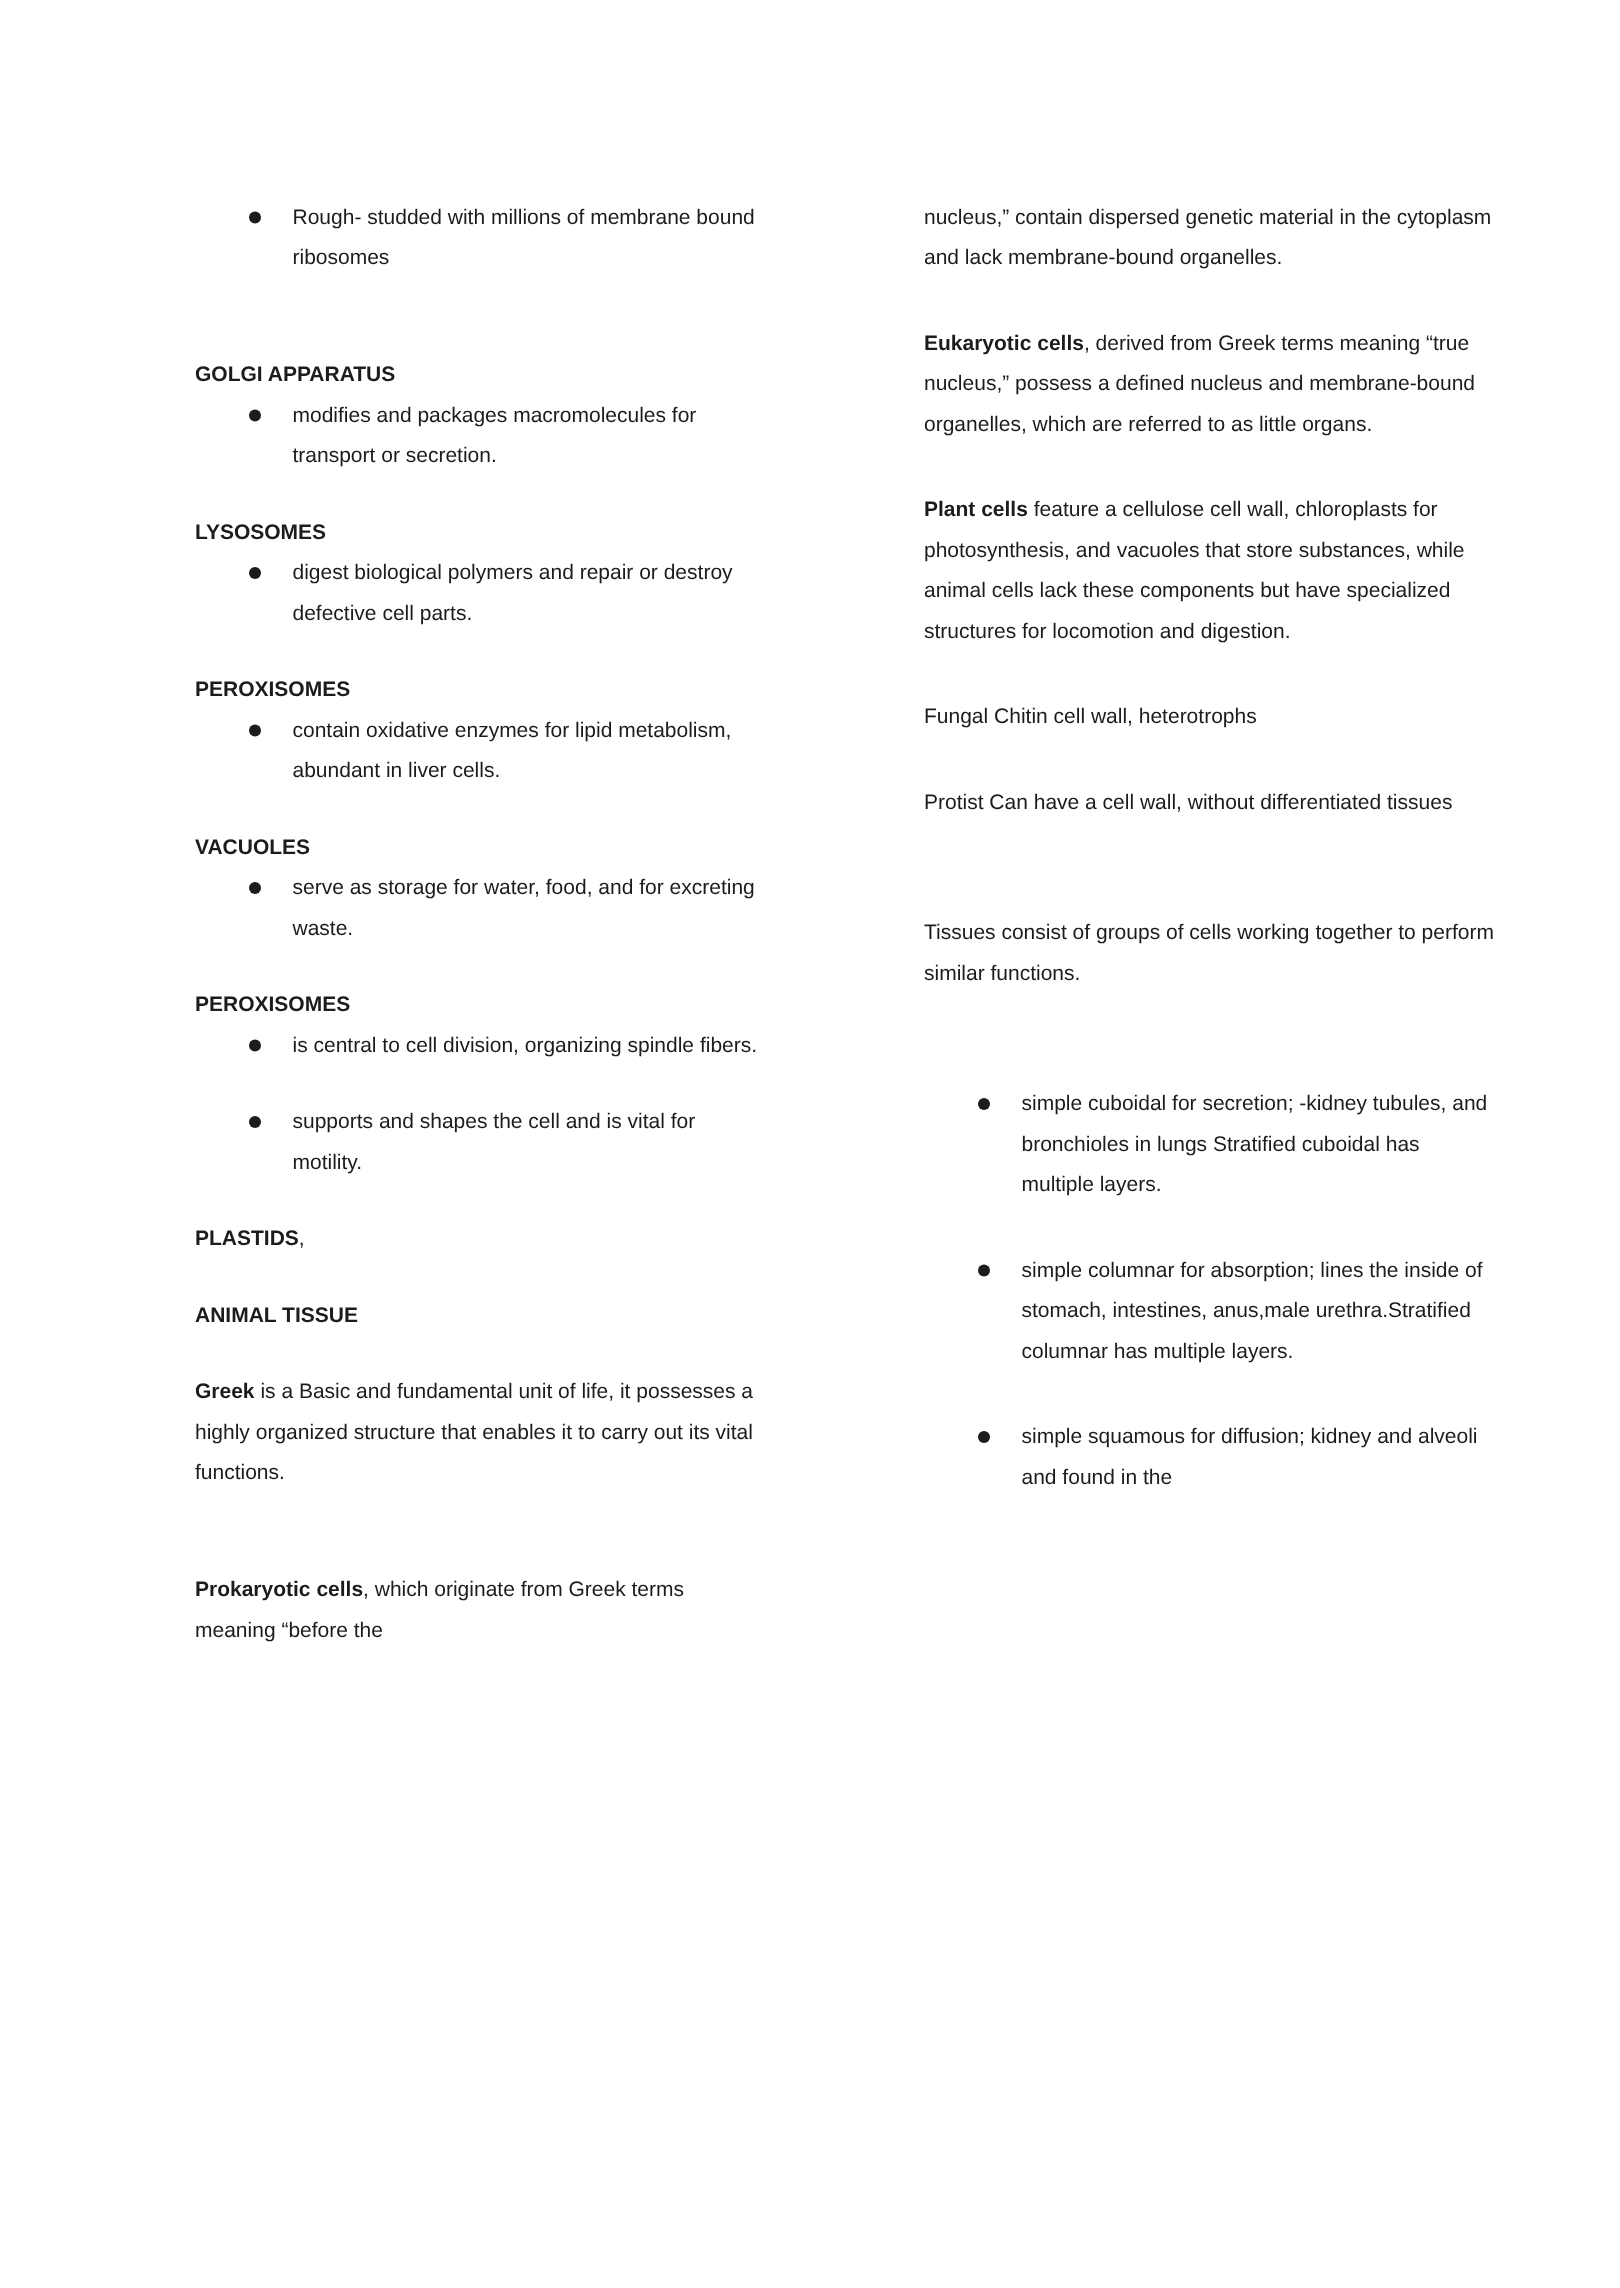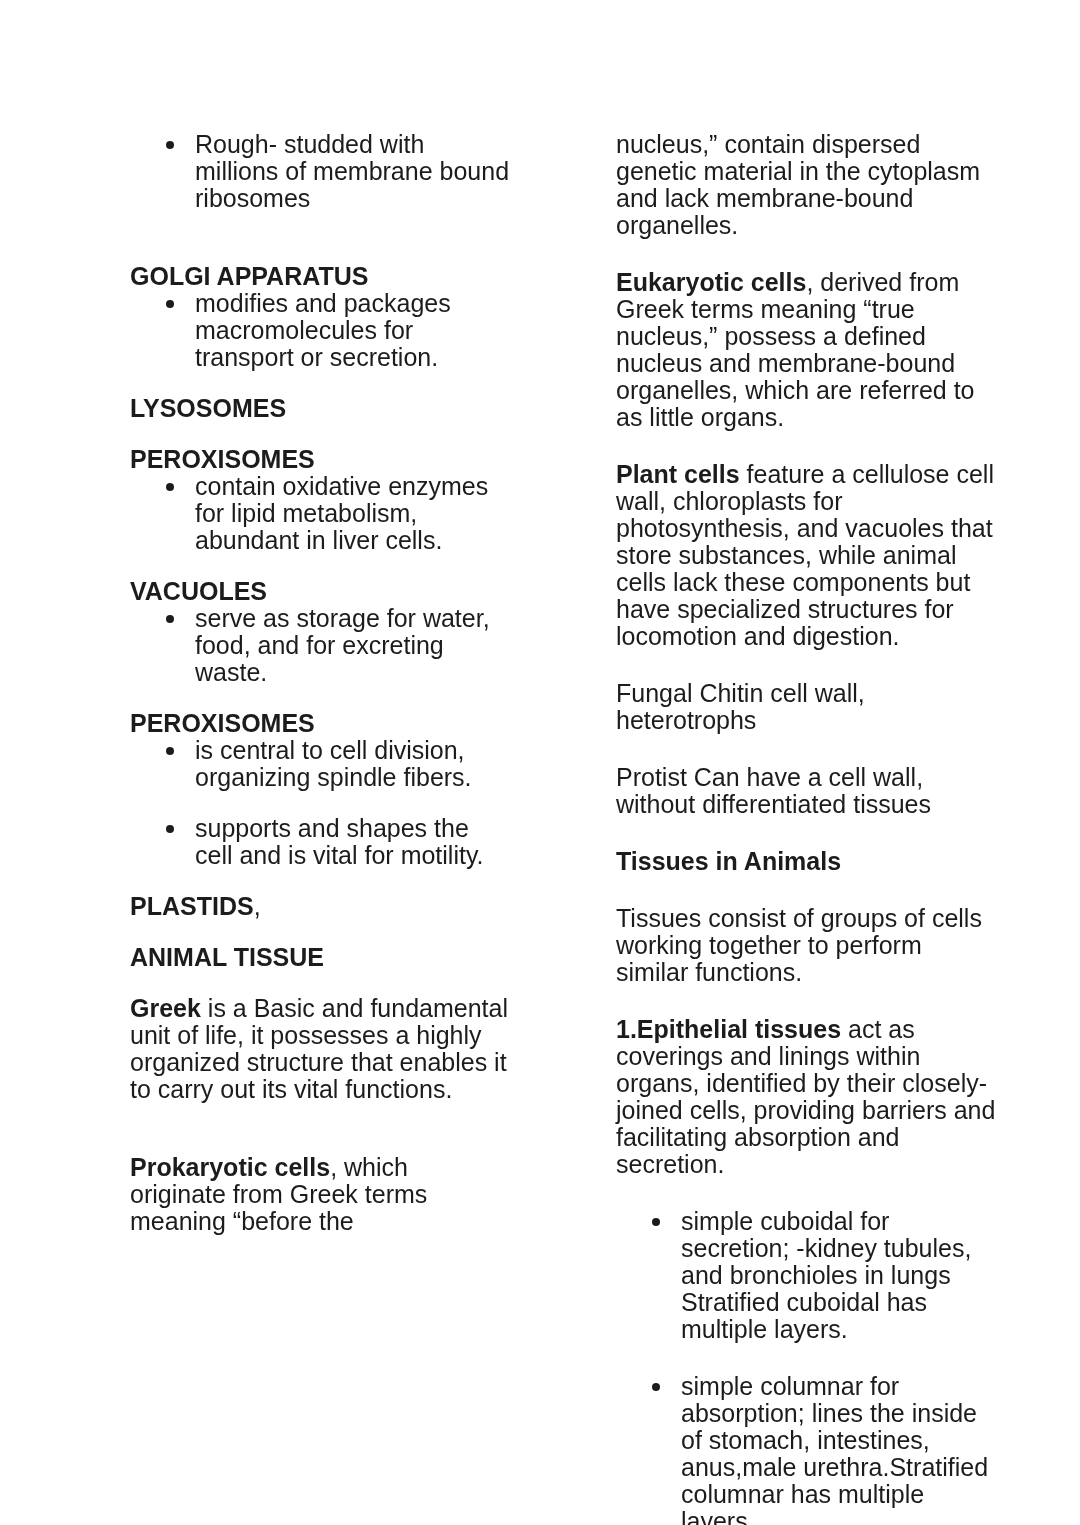--- a/index.html
+++ b/index.html
@@ -1,21 +1,21 @@
 <!DOCTYPE html>
 <html><head>
 <meta charset="utf-8">
 <style>
   html,body{margin:0;padding:0;background:#ffffff;}
   .page{
     position:relative;
     width:1080px;height:1525px;
     background:#ffffff;
     font-family:"Liberation Sans", sans-serif;
-    font-size:25px;
+    font-size:14px;
     line-height:27px;
     color:#1c1c1c;
     overflow:hidden;
   }
   .col{position:absolute;top:131px;}
   .col-left{left:130px;width:380px;}
   .col-right{left:600px;width:380px;margin-left:16px;}
   .h,.p{margin:0;padding:0;}
   .b{font-weight:700;}
   ul.bl{margin:0;padding:0;list-style:none;}
@@ -38,20 +38,23 @@
       <ul class="bl">
         <li><span>Rough- studded with millions of membrane bound ribosomes</span></li>
       </ul>
       <div class="sp" style="height: 51px;"></div>
       <div class="h"><span class="b">GOLGI APPARATUS</span></div>
       <ul class="bl">
         <li><span>modifies and packages macromolecules for transport or secretion.</span></li>
       </ul>
       <div class="sp" style="height: 24px;"></div>
       <div class="h"><span class="b">LYSOSOMES</span></div>
+      <ul class="bl">
+        <li><span>digest biological polymers and repair or destroy defective cell parts.</span></li>
+      </ul>
       <div class="sp" style="height: 24px;"></div>
       <div class="h"><span class="b">PEROXISOMES</span></div>
       <ul class="bl">
         <li><span>contain oxidative enzymes for lipid metabolism, abundant in liver cells.</span></li>
       </ul>
       <div class="sp" style="height: 24px;"></div>
       <div class="h"><span class="b">VACUOLES</span></div>
       <ul class="bl">
         <li><span>serve as storage for water, food, and for excreting waste.</span></li>
       </ul>
@@ -77,25 +80,23 @@
       <div class="p"><span>nucleus,” contain dispersed genetic material in the cytoplasm and lack membrane-bound organelles.</span></div>
       <div class="sp" style="height: 30px;"></div>
       <div class="p"><span class="b">Eukaryotic cells</span><span>, derived from Greek terms meaning “true nucleus,” possess a defined nucleus and membrane-bound organelles, which are referred to as little organs.</span></div>
       <div class="sp" style="height: 30px;"></div>
       <div class="p"><span class="b">Plant cells</span><span> feature a cellulose cell wall, chloroplasts for photosynthesis, and vacuoles that store substances, while animal cells lack these components but have specialized structures for locomotion and digestion.</span></div>
       <div class="sp" style="height: 30px;"></div>
       <div class="p"><span>Fungal Chitin cell wall, heterotrophs</span></div>
       <div class="sp" style="height: 30px;"></div>
       <div class="p"><span>Protist Can have a cell wall, without differentiated tissues</span></div>
       <div class="sp" style="height: 30px;"></div>
-      <div class="h"><span class="b">Tissues in Animals</span></div>
       <div class="sp" style="height: 30px;"></div>
       <div class="p"><span>Tissues consist of groups of cells working together to perform similar functions.</span></div>
       <div class="sp" style="height: 30px;"></div>
-      <div class="p"><span class="b">1.Epithelial tissues</span><span> act as coverings and linings within organs, identified by their closely-joined cells, providing barriers and facilitating absorption and secretion.</span></div>
       <div class="sp" style="height: 30px;"></div>
       <ul class="bl">
         <li><span>simple cuboidal for secretion; -kidney tubules, and bronchioles in lungs Stratified cuboidal has multiple layers.</span></li>
       </ul>
       <div class="sp" style="height: 30px;"></div>
       <ul class="bl">
         <li><span>simple columnar for absorption; lines the inside of stomach, intestines, anus,male urethra.Stratified columnar has multiple layers.</span></li>
       </ul>
       <div class="sp" style="height: 30px;"></div>
       <ul class="bl">

